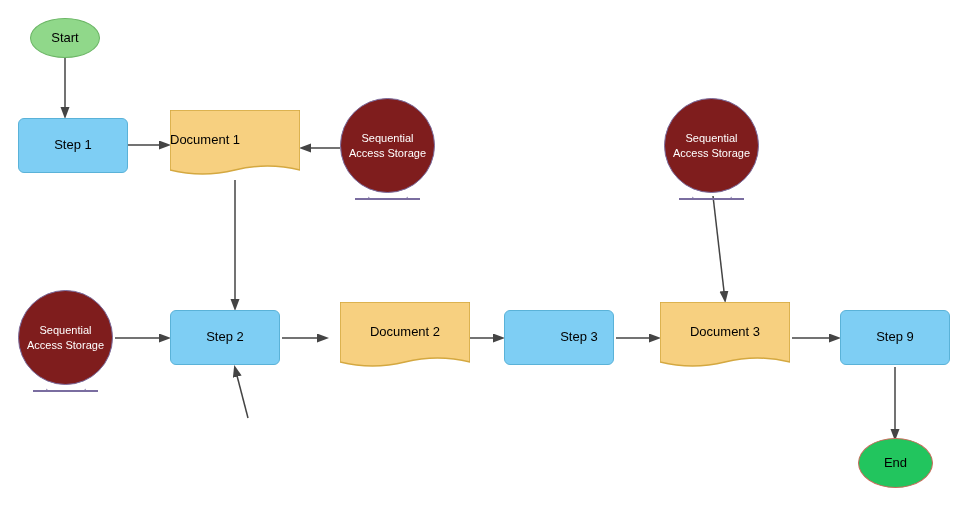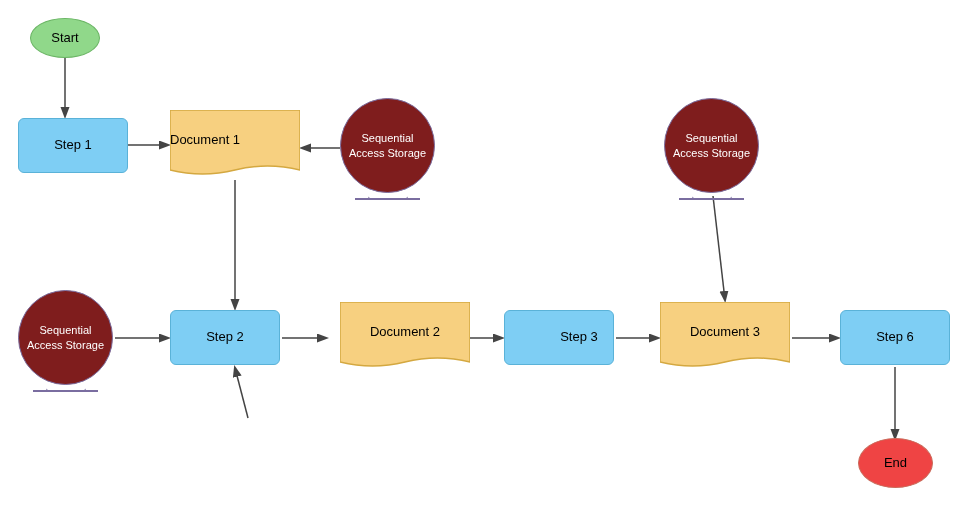--- a/index.html
+++ b/index.html
@@ -47,21 +47,21 @@
       position: absolute;
       bottom: -8px;
       left: 50%;
       transform: translateX(-50%);
       width: 40px;
       height: 6px;
       border-bottom: 2px solid #7a6da0;
       border-radius: 0 0 4px 4px;
     }
     .ellipse-red {
-      background: #ef4444;
+      background: #22c55e;
       border-radius: 50%;
       border: 1.5px solid #c96a5a;
     }
     
     .arrows-svg {
       position: absolute;
       top: 0; left: 0;
       width: 980px;
       height: 511px;
       pointer-events: none;
@@ -166,21 +166,21 @@
   <div style="position:absolute;left:660px;top:302px;width:130px;height:75px;">
     <svg width="130" height="75">
       <path d="M0,0 L130,0 L130,60 Q97.5,52 65,60 Q32.5,68 0,60 Z" fill="#f7d080" stroke="#d4a840" stroke-width="1.5"></path>
     </svg>
     <div style="position:absolute;top:0;left:0;width:130px;height:60px;display:flex;align-items:center;justify-content:center;">
       <span class="node-label">Document 3</span>
     </div>
   </div>
 
   <div class="node rect-blue" style="left:840px;top:310px;width:110px;height:55px;">
-    <span class="node-label">Step 6</span>
+    <span class="node-label">Step 9</span>
   </div>
 
 
   <div class="node ellipse-red" style="left:858px;top:438px;width:75px;height:50px;">
     <span class="node-label">End</span>
   </div>
 
 </div>
 
 </body></html>

